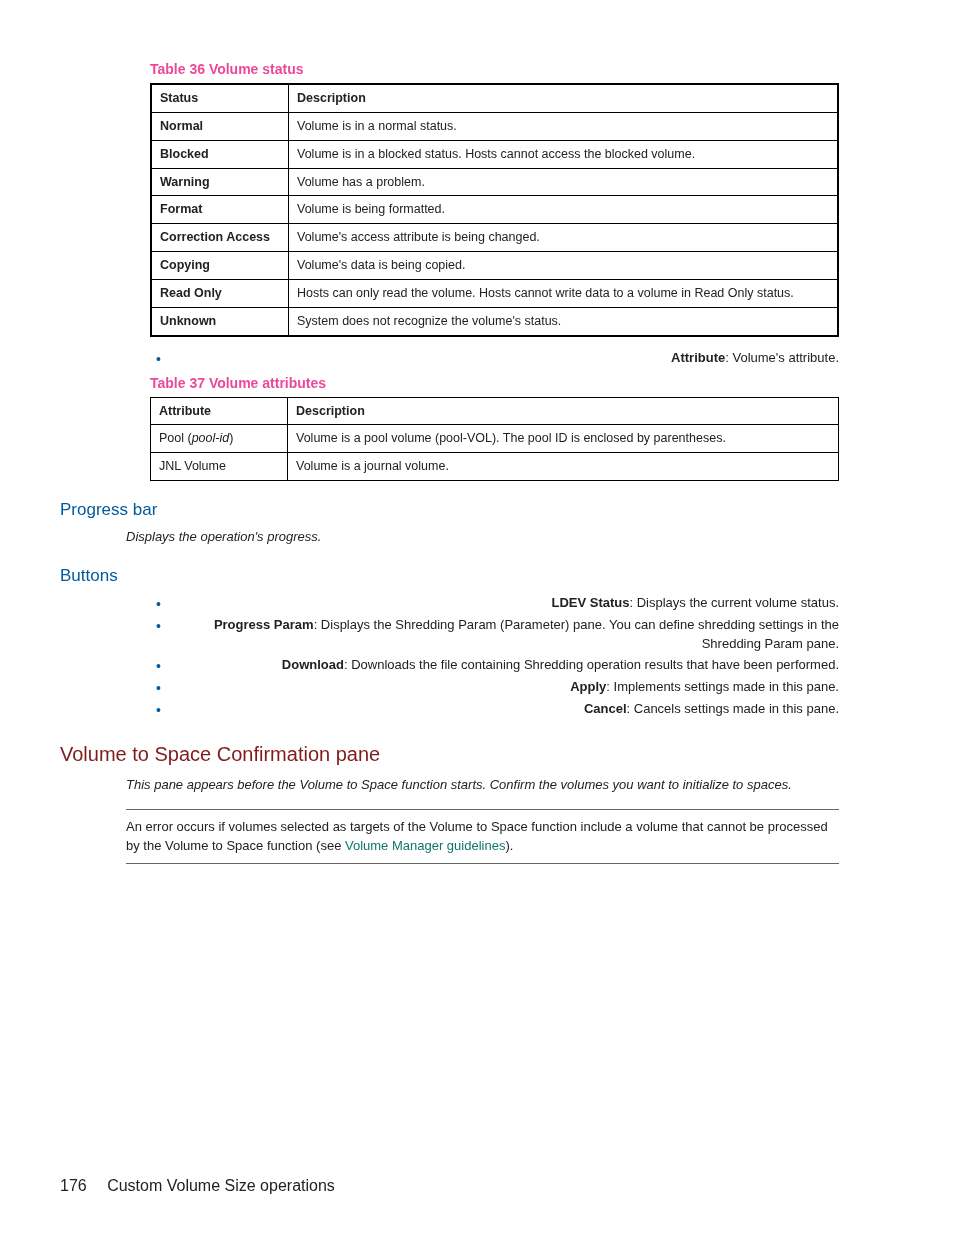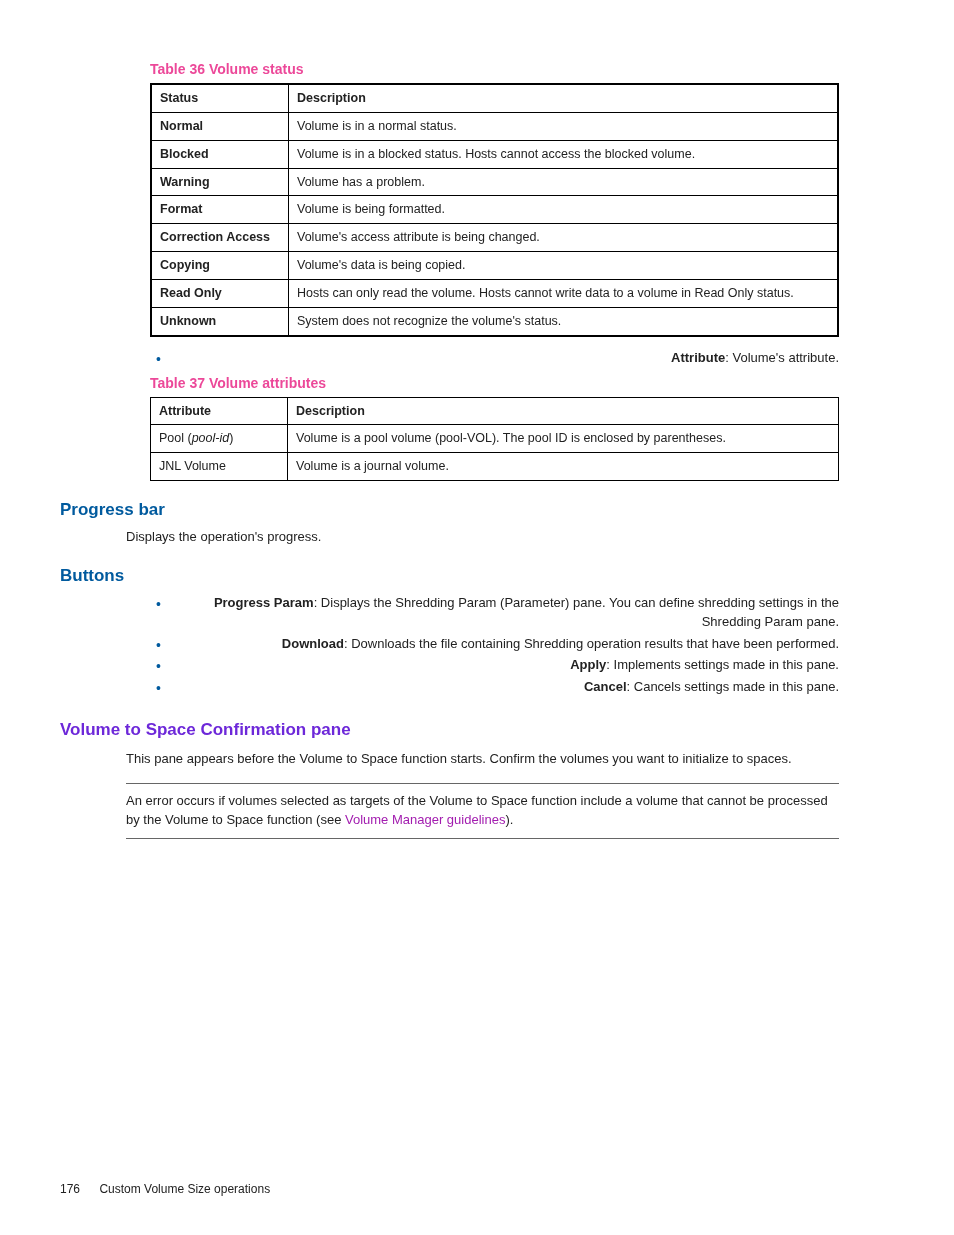--- a/index.html
+++ b/index.html
@@ -50,32 +50,33 @@
   ul.bullet > li::before {
     content: "•";
     position: absolute;
     left: 6px;
     color: #005a9e;
     font-size: 14px;
   }
   .h-sub {
     color: #005a9e;
     font-size: 17px;
-    font-weight: bold;
+    font-weight: normal;
     margin: 18px 0 6px 0;
   }
   .h-main {
-    color: #6d28d9;
-    font-size: 17px;
-    font-weight: bold;
+    color: #7f1d1d;
+    font-size: 20px;
+    font-weight: normal;
     margin: 22px 0 8px 0;
   }
   .para {
     margin: 4px 0 10px 66px;
     line-height: 1.45;
+    font-style: italic;
   }
   .note-block {
     margin: 14px 0 0 66px;
     border-top: 1px solid #666;
     border-bottom: 1px solid #666;
     padding: 6px 0 8px 0;
     position: relative;
   }
   .note-label {
     color: #005a9e;
@@ -86,26 +87,26 @@
     display: inline-block;
     width: 16px;
     margin-left: -22px;
     margin-right: 4px;
     vertical-align: -2px;
   }
   .note-text {
     margin-top: 2px;
     line-height: 1.45;
   }
-  a.link { color: #a21caf; text-decoration: none; }
+  a.link { color: #0f766e; text-decoration: none; }
   .footer {
     position: fixed;
     bottom: 38px;
     left: 60px;
-    font-size: 12px;
+    font-size: 16px;
   }
   .footer .pg { margin-right: 16px; }
   .italic { font-style: italic; }
 </style>
 </head>
 <body>
 
 <div class="table-caption">Table 36 Volume status</div>
 <table class="thick">
   <tbody>
@@ -168,20 +169,21 @@
     <td>Volume is a journal volume.</td>
   </tr>
 </tbody>
   </table>
 
 <div class="h-sub">Progress bar</div>
 <div class="para">Displays the operation's progress.</div>
 
 <div class="h-sub">Buttons</div>
 <ul class="bullet">
+  <li><b>LDEV Status</b><span>: Displays the current volume status.</span></li>
   <li><b>Progress Param</b><span>: Displays the Shredding Param (Parameter) pane. You can define shredding settings in the Shredding Param pane.</span></li>
   <li><b>Download</b><span>: Downloads the file containing Shredding operation results that have been performed.</span></li>
   <li><b>Apply</b><span>: Implements settings made in this pane.</span></li>
   <li><b>Cancel</b><span>: Cancels settings made in this pane.</span></li>
 </ul>
 
 <div class="h-main">Volume to Space Confirmation pane</div>
 <div class="para">This pane appears before the Volume to Space function starts. Confirm the volumes you want to initialize to spaces.</div>
 
 <div class="note-block">

